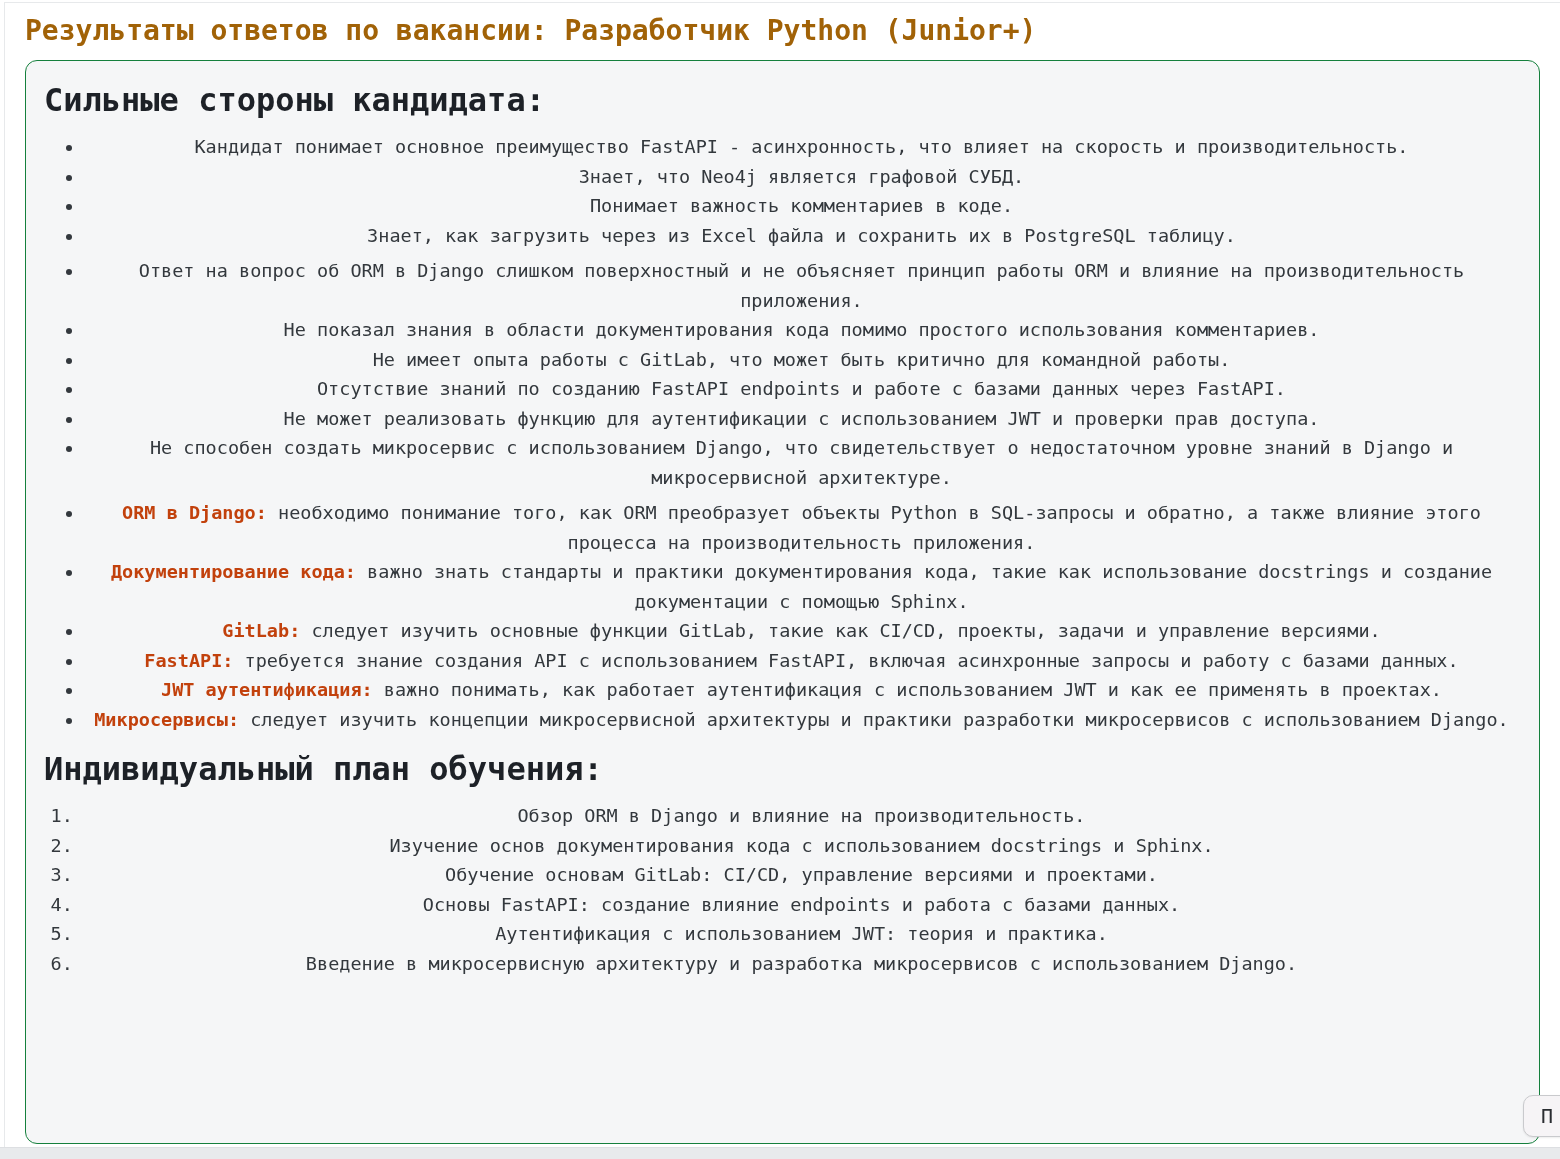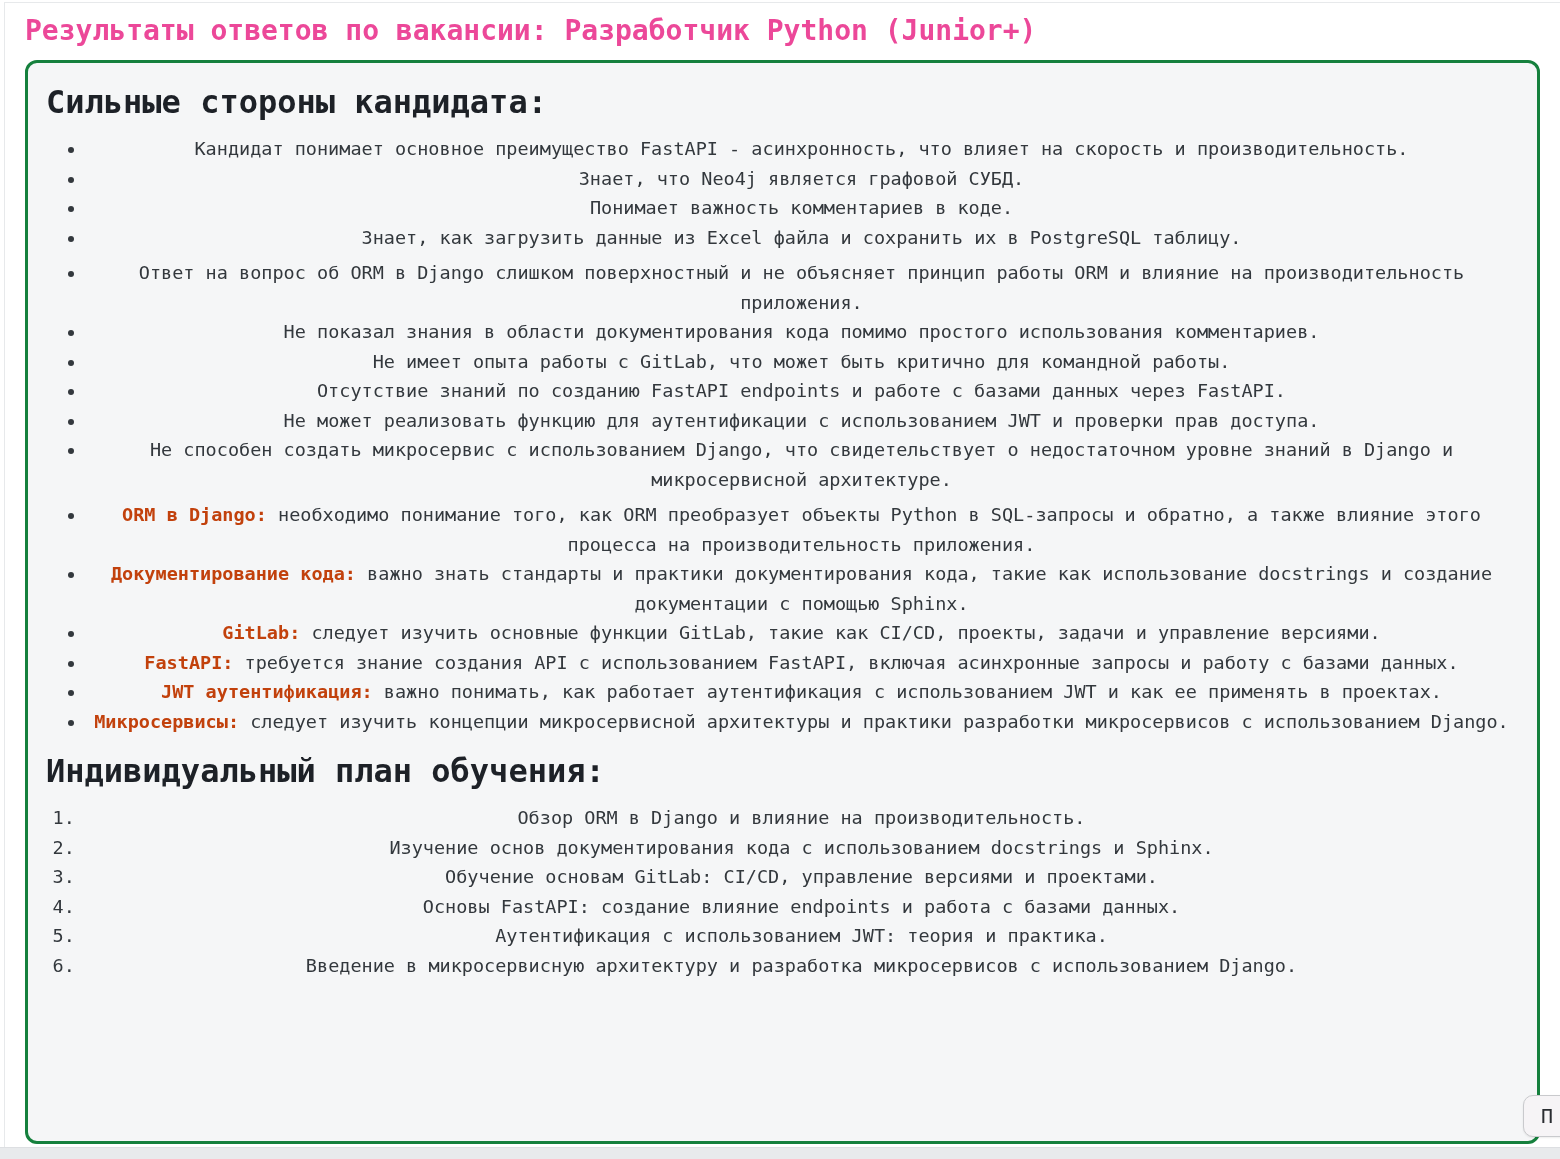--- a/index.html
+++ b/index.html
@@ -19,28 +19,28 @@
   .top-rule {
     position: absolute; left: 4px; top: 2px; right: 0;
     height: 1px; background: #e7e9eb;
   }
   .page-title {
     margin: 0;
     padding: 11px 20px 9px 25px;
     font-size: 28px;
     line-height: 40px;
     font-weight: bold;
-    color: #ec4899;
+    color: #a16207;
     white-space: nowrap;
   }
   .report-card {
     margin-left: 25px;
     width: 1515px;
     background: #f5f6f7;
-    border: 3px solid #15803d;
+    border: 1px solid #15803d;
     border-radius: 12px;
     padding: 20px 20px 34px 18px;
     min-height: 1084px;
   }
   .report-card h2 {
     margin: 16px 0 13px 0;
     font-size: 32px;
     line-height: 38px;
     font-weight: bold;
     color: #1d2127;
@@ -90,21 +90,21 @@
 <h1 class="page-title">Результаты ответов по вакансии: Разработчик Python (Junior+)</h1>
 
 <div class="report-card">
 
   <section>
     <h2>Сильные стороны кандидата:</h2>
     <ul>
         <li>Кандидат понимает основное преимущество FastAPI - асинхронность, что влияет на скорость и производительность.</li>
         <li>Знает, что Neo4j является графовой СУБД.</li>
         <li>Понимает важность комментариев в коде.</li>
-        <li>Знает, как загрузить данные из Excel файла и сохранить их в PostgreSQL таблицу.</li>
+        <li>Знает, как загрузить через из Excel файла и сохранить их в PostgreSQL таблицу.</li>
       </ul>
   </section>
 
   <section>
     <ul>
         <li>Ответ на вопрос об ORM в Django слишком поверхностный и не объясняет принцип работы ORM и влияние на производительность приложения.</li>
         <li>Не показал знания в области документирования кода помимо простого использования комментариев.</li>
         <li>Не имеет опыта работы с GitLab, что может быть критично для командной работы.</li>
         <li>Отсутствие знаний по созданию FastAPI endpoints и работе с базами данных через FastAPI.</li>
         <li>Не может реализовать функцию для аутентификации с использованием JWT и проверки прав доступа.</li>

